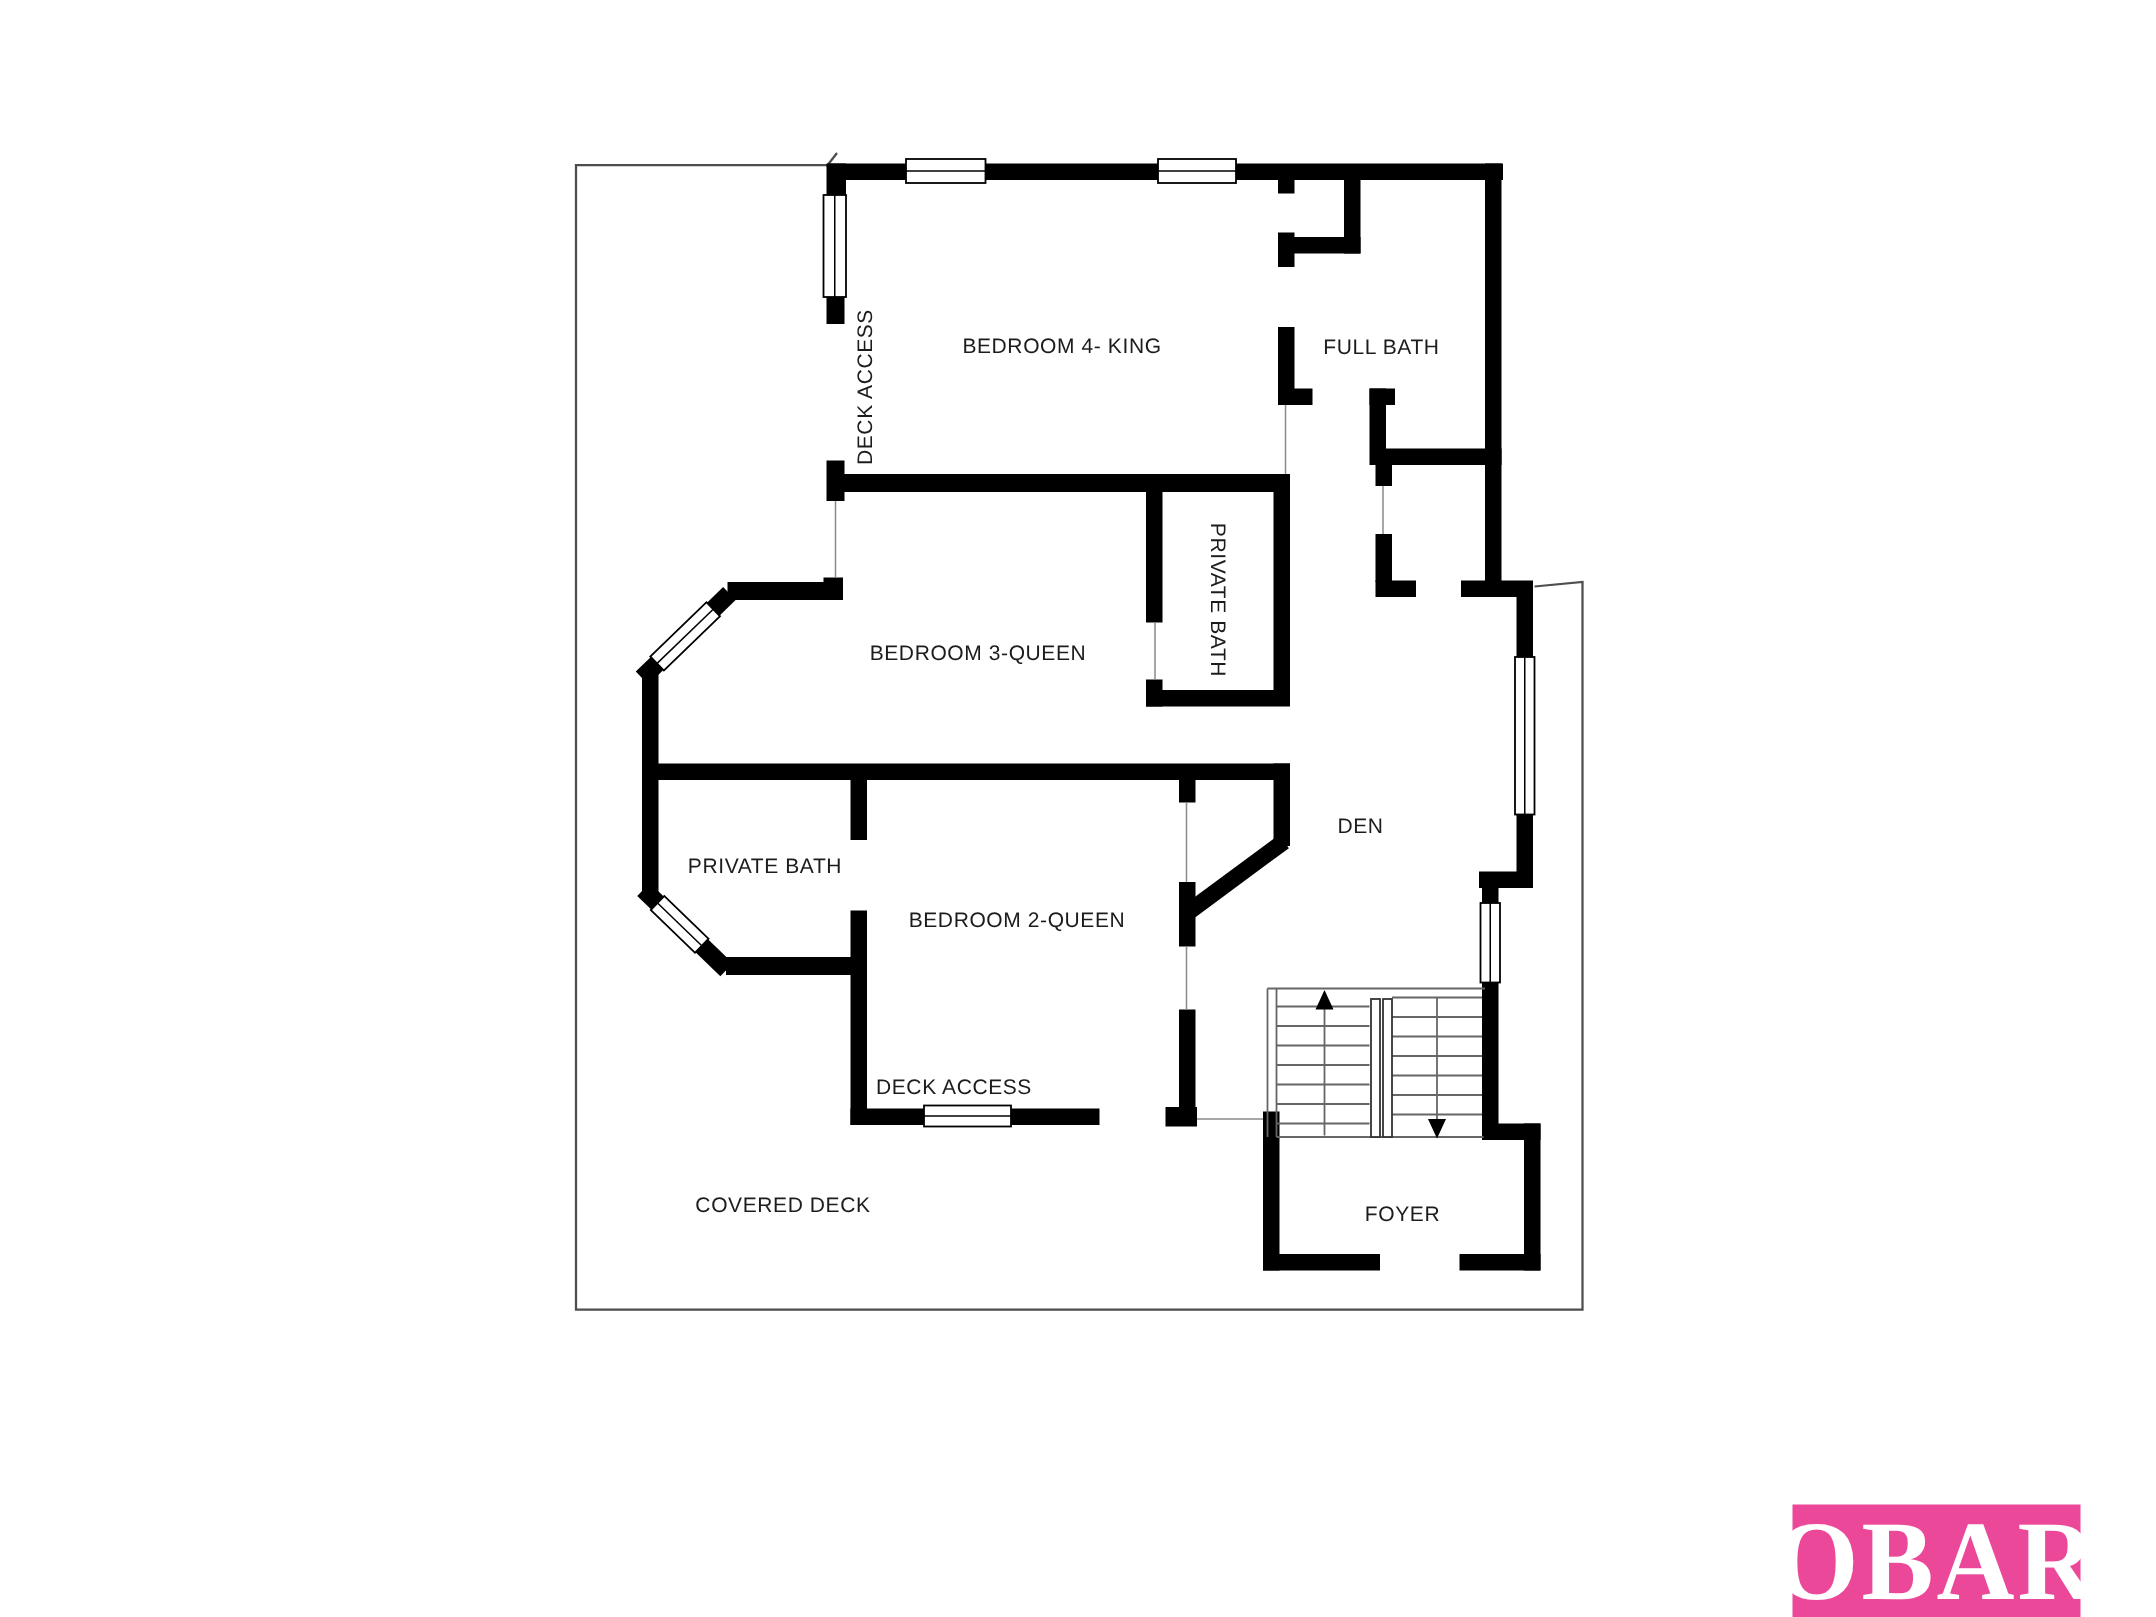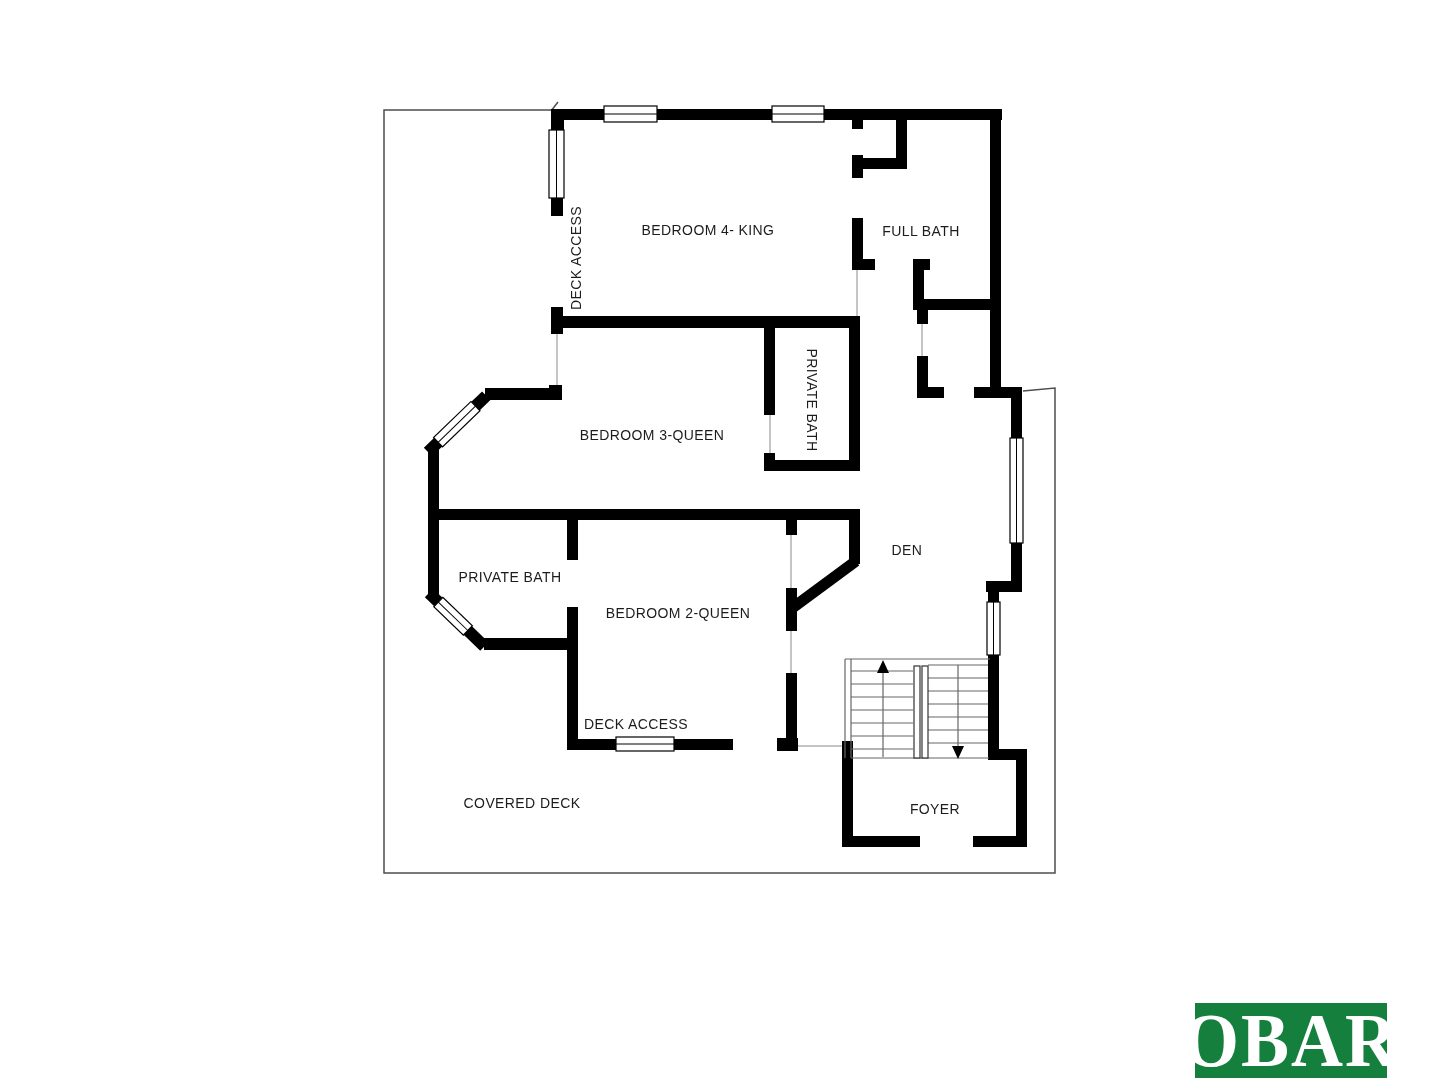--- a/index.html
+++ b/index.html
@@ -25,21 +25,21 @@
   .win { fill: #ffffff; stroke: #000000; stroke-width: 1.2; }
   .win-mid { stroke: #000000; stroke-width: 1; }
   .door-line { stroke: #8a8a8a; stroke-width: 1; }
   .arrow { fill: #000000; }
   #obar-logo {
     position: absolute;
     left: 1195px;
     top: 1003px;
     width: 192px;
     height: 75px;
-    background: #15803d;
+    background: #ec4899;
     display: flex;
     align-items: center;
     justify-content: center;
   }
   #obar-logo span {
     font-family: "Liberation Serif", serif;
     font-weight: 700;
     font-size: 72px;
     line-height: 1;
     color: #ffffff;

